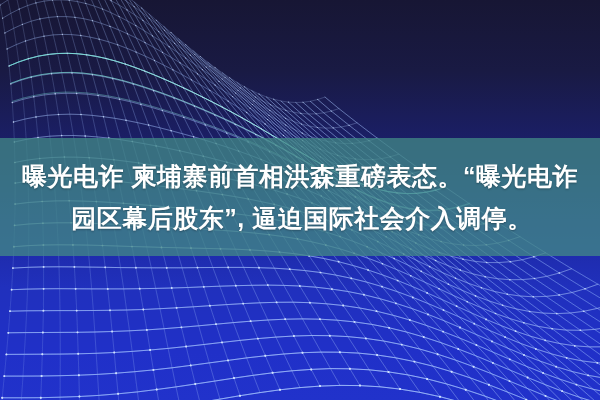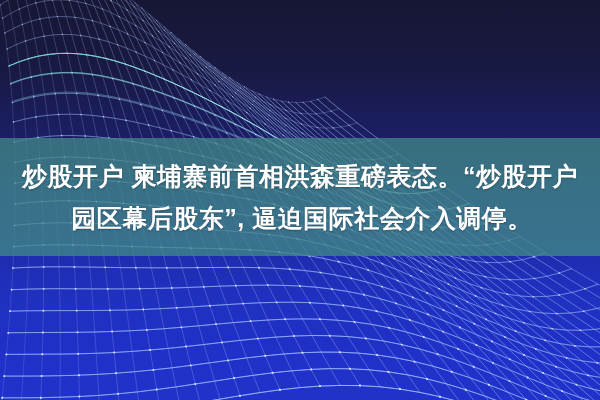--- a/index.html
+++ b/index.html
@@ -676,17 +676,17 @@
         <circle cx="320.0" cy="386.1" r="1.00" fill="#d7e6ff" opacity="0.85"></circle>
         <circle cx="360.0" cy="385.6" r="1.00" fill="#d7e6ff" opacity="0.85"></circle>
         <circle cx="400.0" cy="389.1" r="1.00" fill="#d7e6ff" opacity="0.85"></circle>
         <circle cx="440.0" cy="396.7" r="1.00" fill="#d7e6ff" opacity="0.85"></circle>
         <circle cx="480.0" cy="408.2" r="1.00" fill="#d7e6ff" opacity="0.85"></circle>
         <circle cx="520.0" cy="422.4" r="1.00" fill="#d7e6ff" opacity="0.85"></circle>
       </g>
   </svg>
 
   <div class="text-band">
-    <div class="headline line1">炒股开户 柬埔寨前首相洪森重磅表态。“炒股开户</div>
+    <div class="headline line1">曝光电诈 柬埔寨前首相洪森重磅表态。“曝光电诈</div>
     <div class="headline line2">园区幕后股东”, 逼迫国际社会介入调停。</div>
   </div>
 
 </div>
 
 </body></html>

